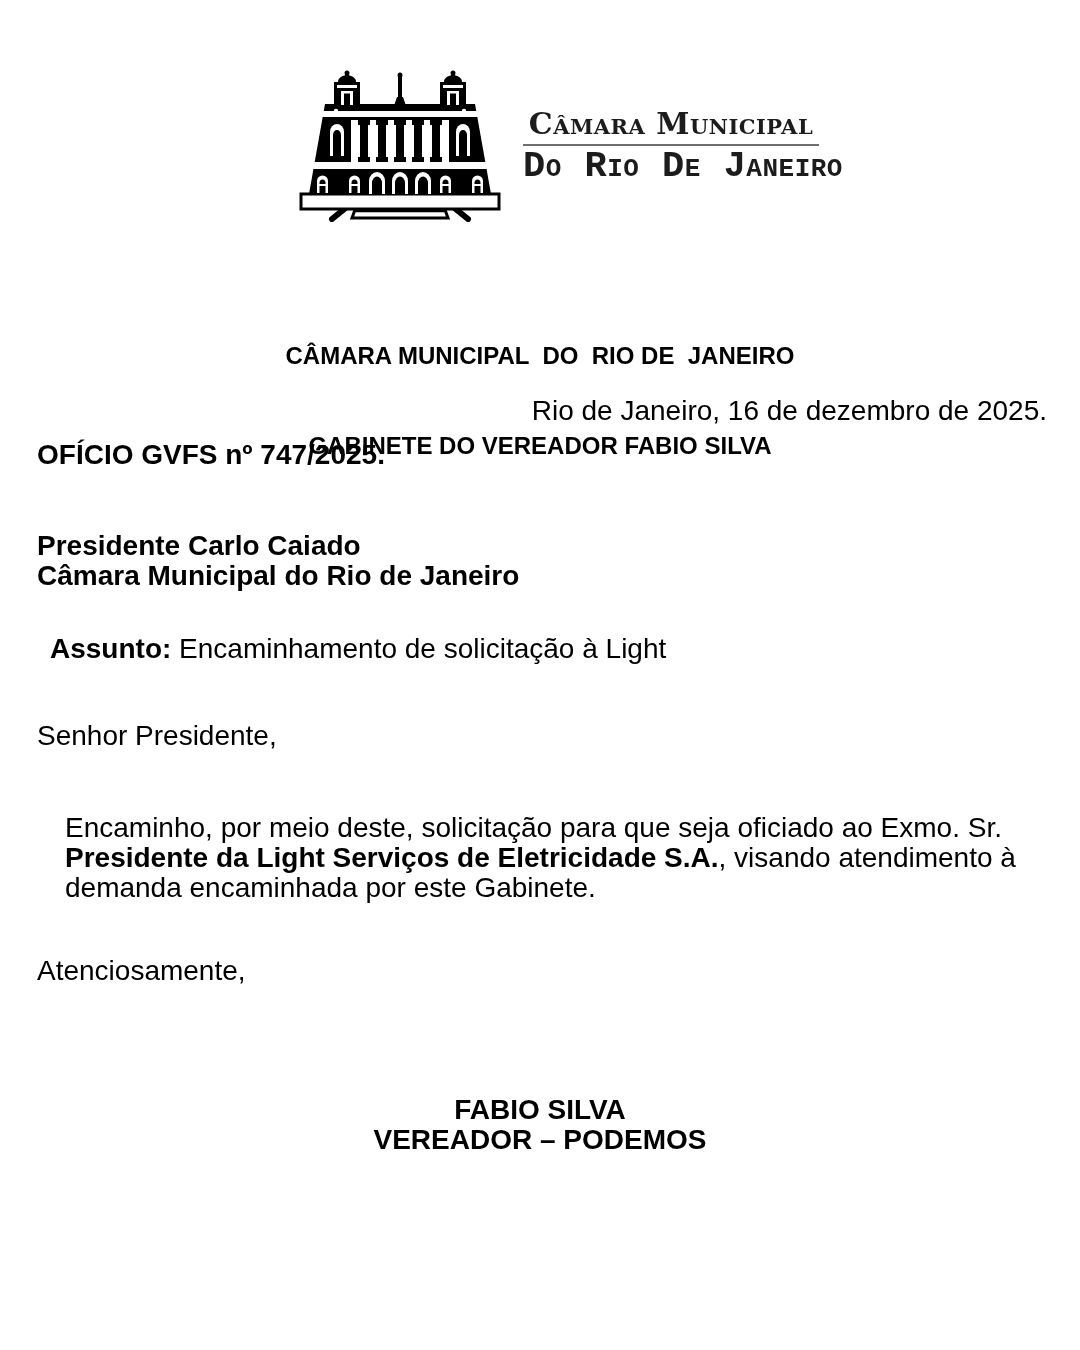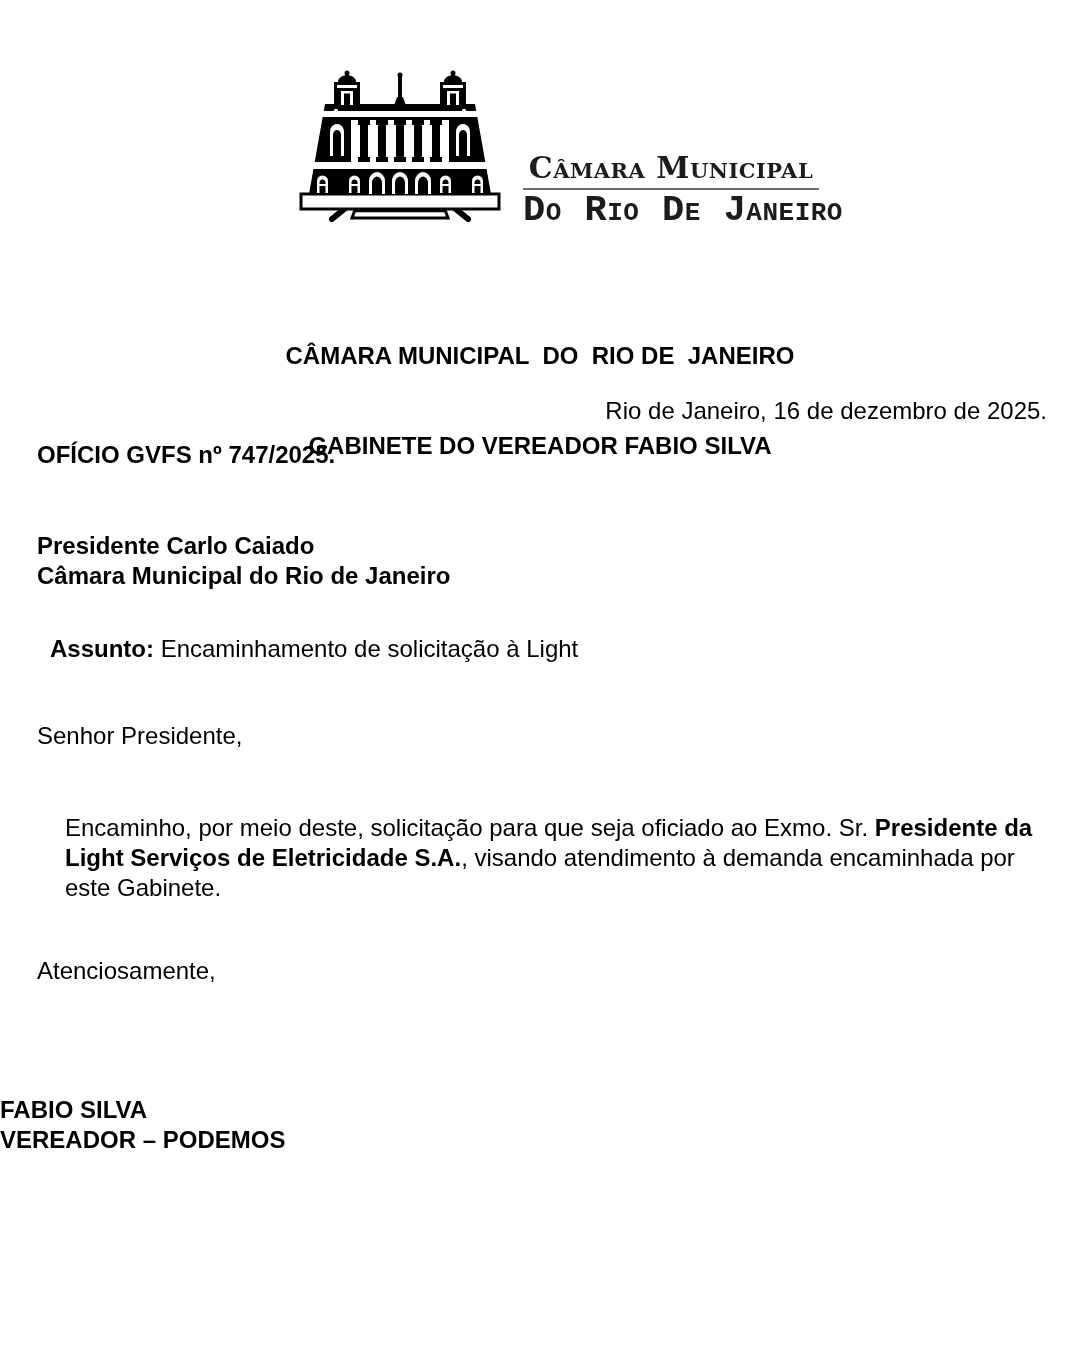--- a/index.html
+++ b/index.html
@@ -24,21 +24,20 @@
   }
   .logo-wordmark {
     position: absolute;
     left: 523px;
     top: 107px;
     width: 296px;
     text-align: center;
     font-family: "DejaVu Serif", "Liberation Serif", serif;
     font-variant: small-caps;
     color: #1c1c1c;
-    margin-top: 44px;
   }
   .logo-wordmark .wm-line1 {
     font-size: 30px;
     line-height: 34px;
     font-weight: 600;
     letter-spacing: 0.5px;
     white-space: nowrap;
   }
   .logo-wordmark .wm-rule {
     border: 0;
@@ -61,21 +60,21 @@
     left: 0;
     width: 1080px;
     text-align: center;
     font-weight: bold;
     font-size: 24px;
     line-height: 30px;
     white-space: pre-wrap;
   }
 
   
-  .txt { font-size: 24px; line-height: 30px; }
+  .txt { font-size: 28px; line-height: 30px; }
   .city-date {
     position: absolute;
     top: 396px;
     right: 33px;
     text-align: right;
   }
   .reference {
     position: absolute;
     top: 440px;
     left: 37px;
@@ -112,21 +111,21 @@
   .closing {
     position: absolute;
     top: 956px;
     left: 37px;
   }
   .signature {
     position: absolute;
     top: 1095px;
     left: 0;
     width: 1080px;
-    text-align: left;
+    text-align: center;
     font-weight: bold;
   }
 </style>
 </head>
 <body>
 
 <div class="page">
 
   <svg class="logo-building" viewBox="0 0 204 152" xmlns="http://www.w3.org/2000/svg" aria-hidden="true">
 

